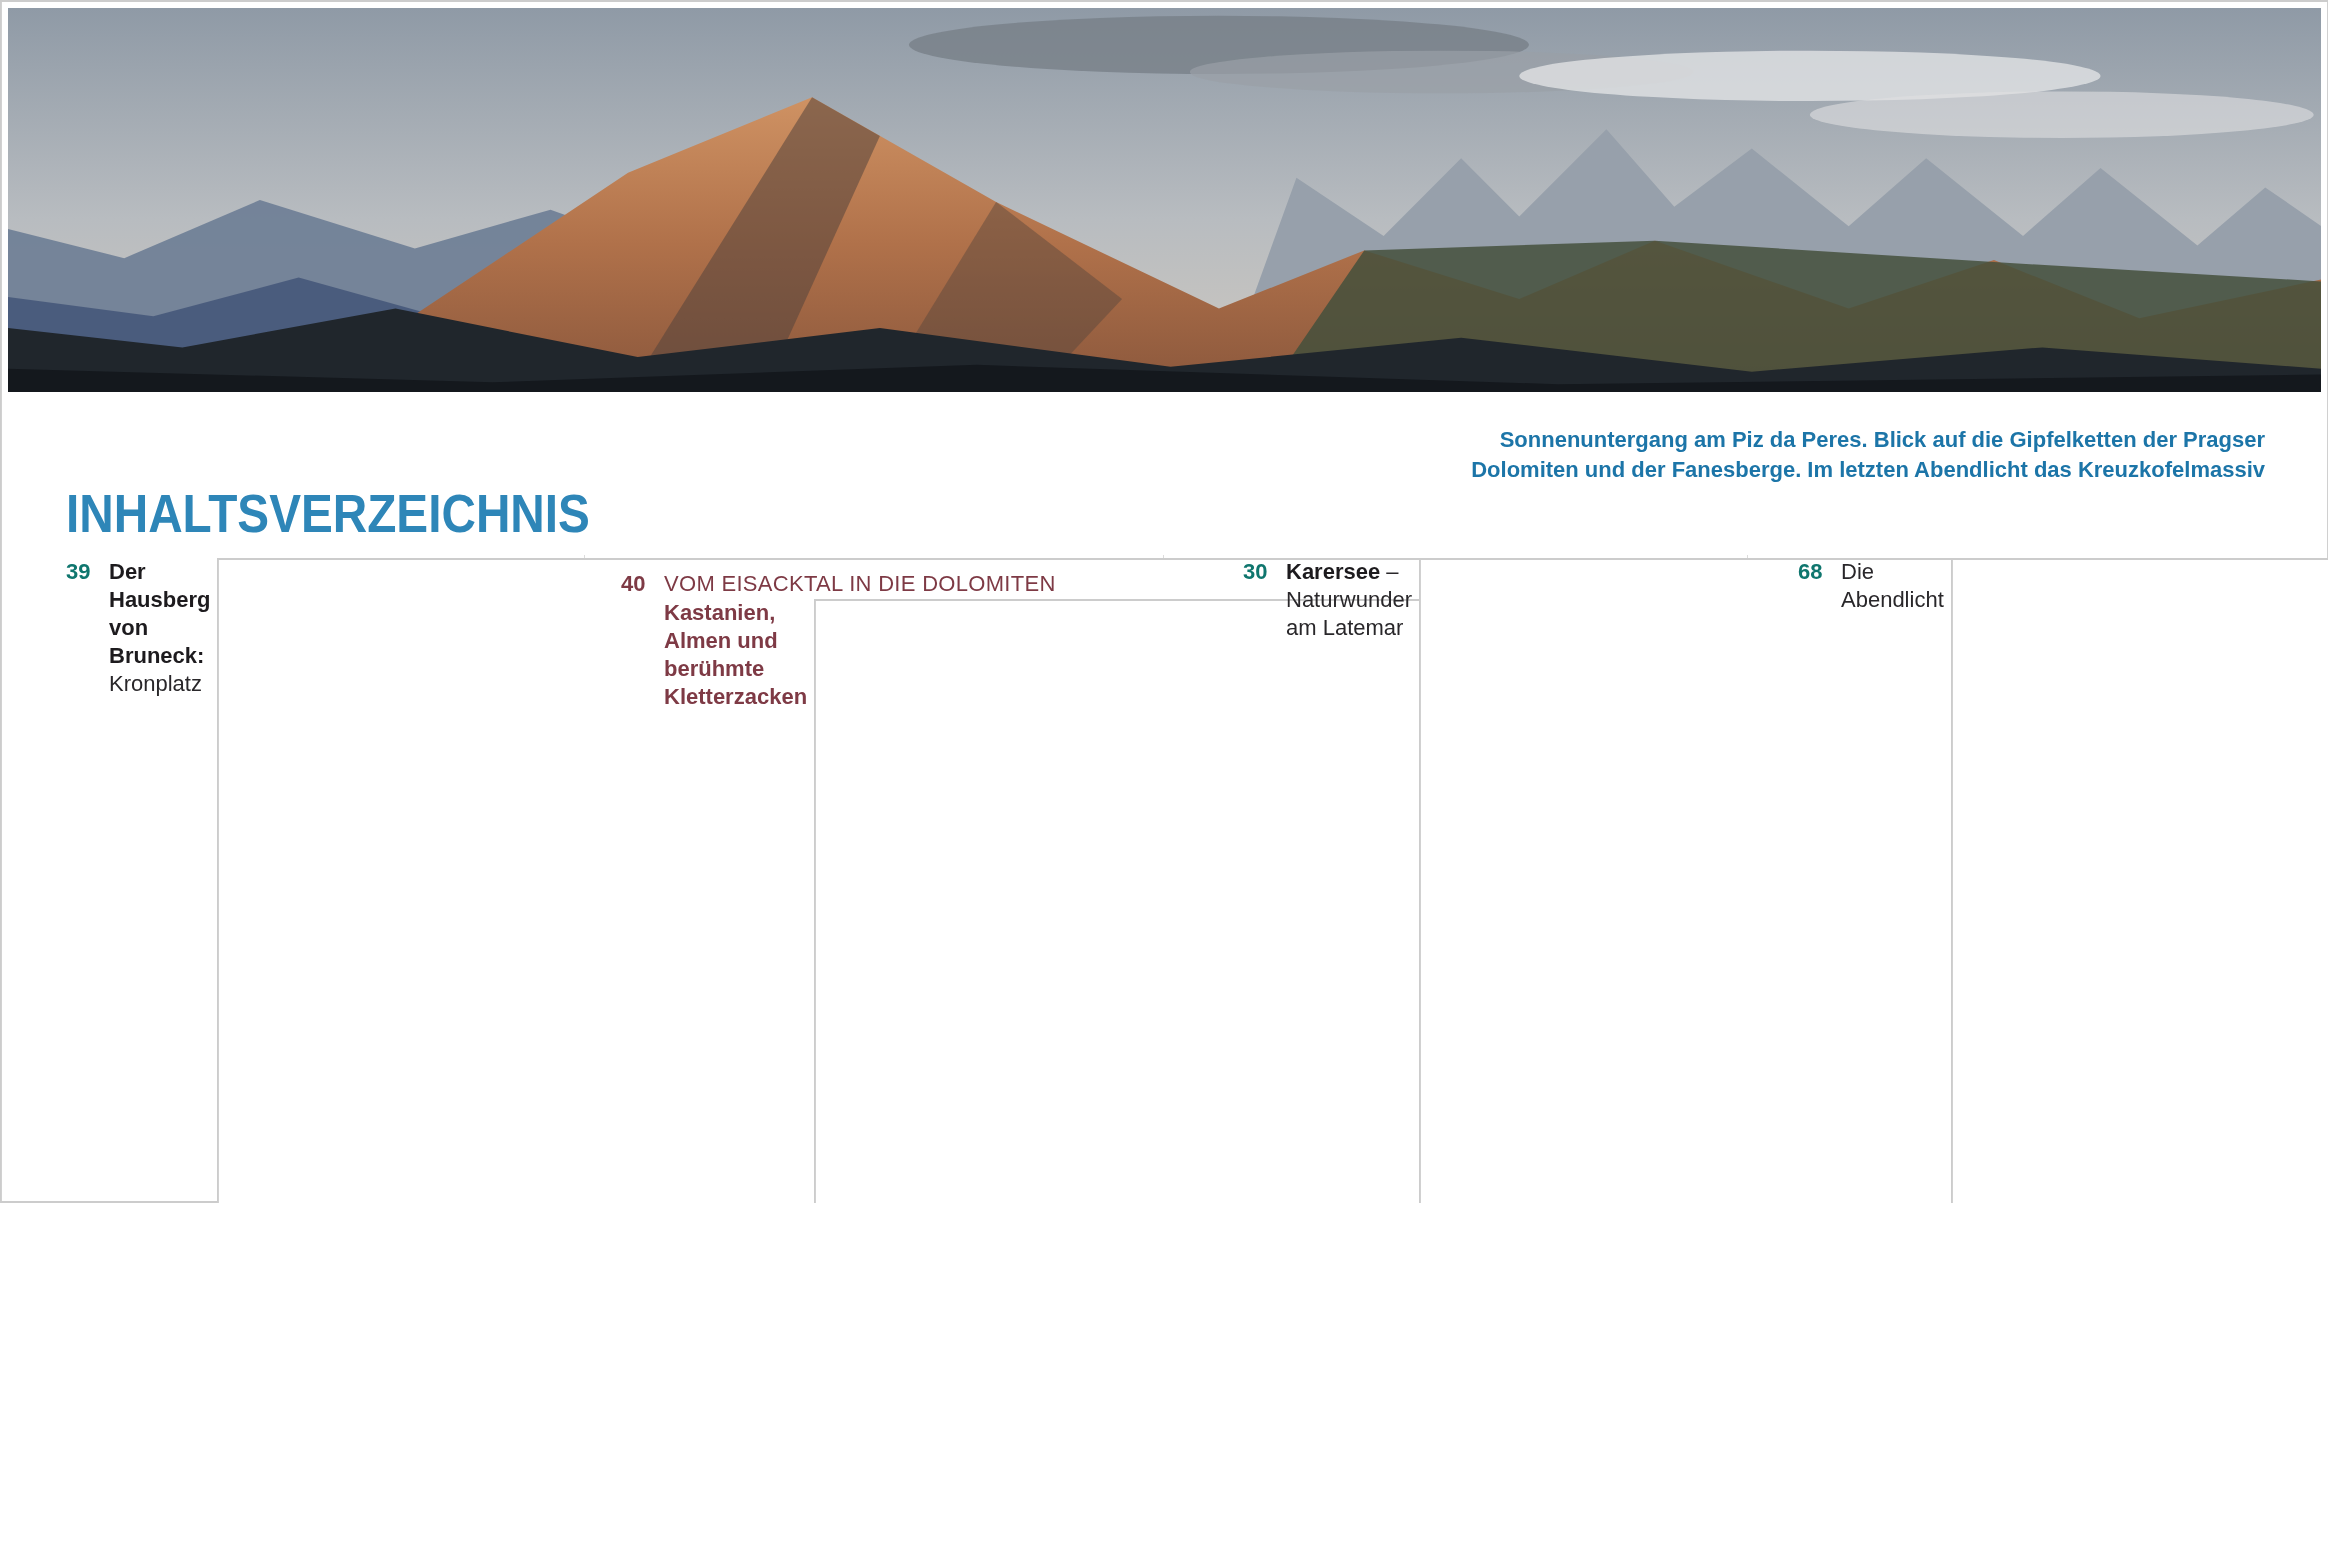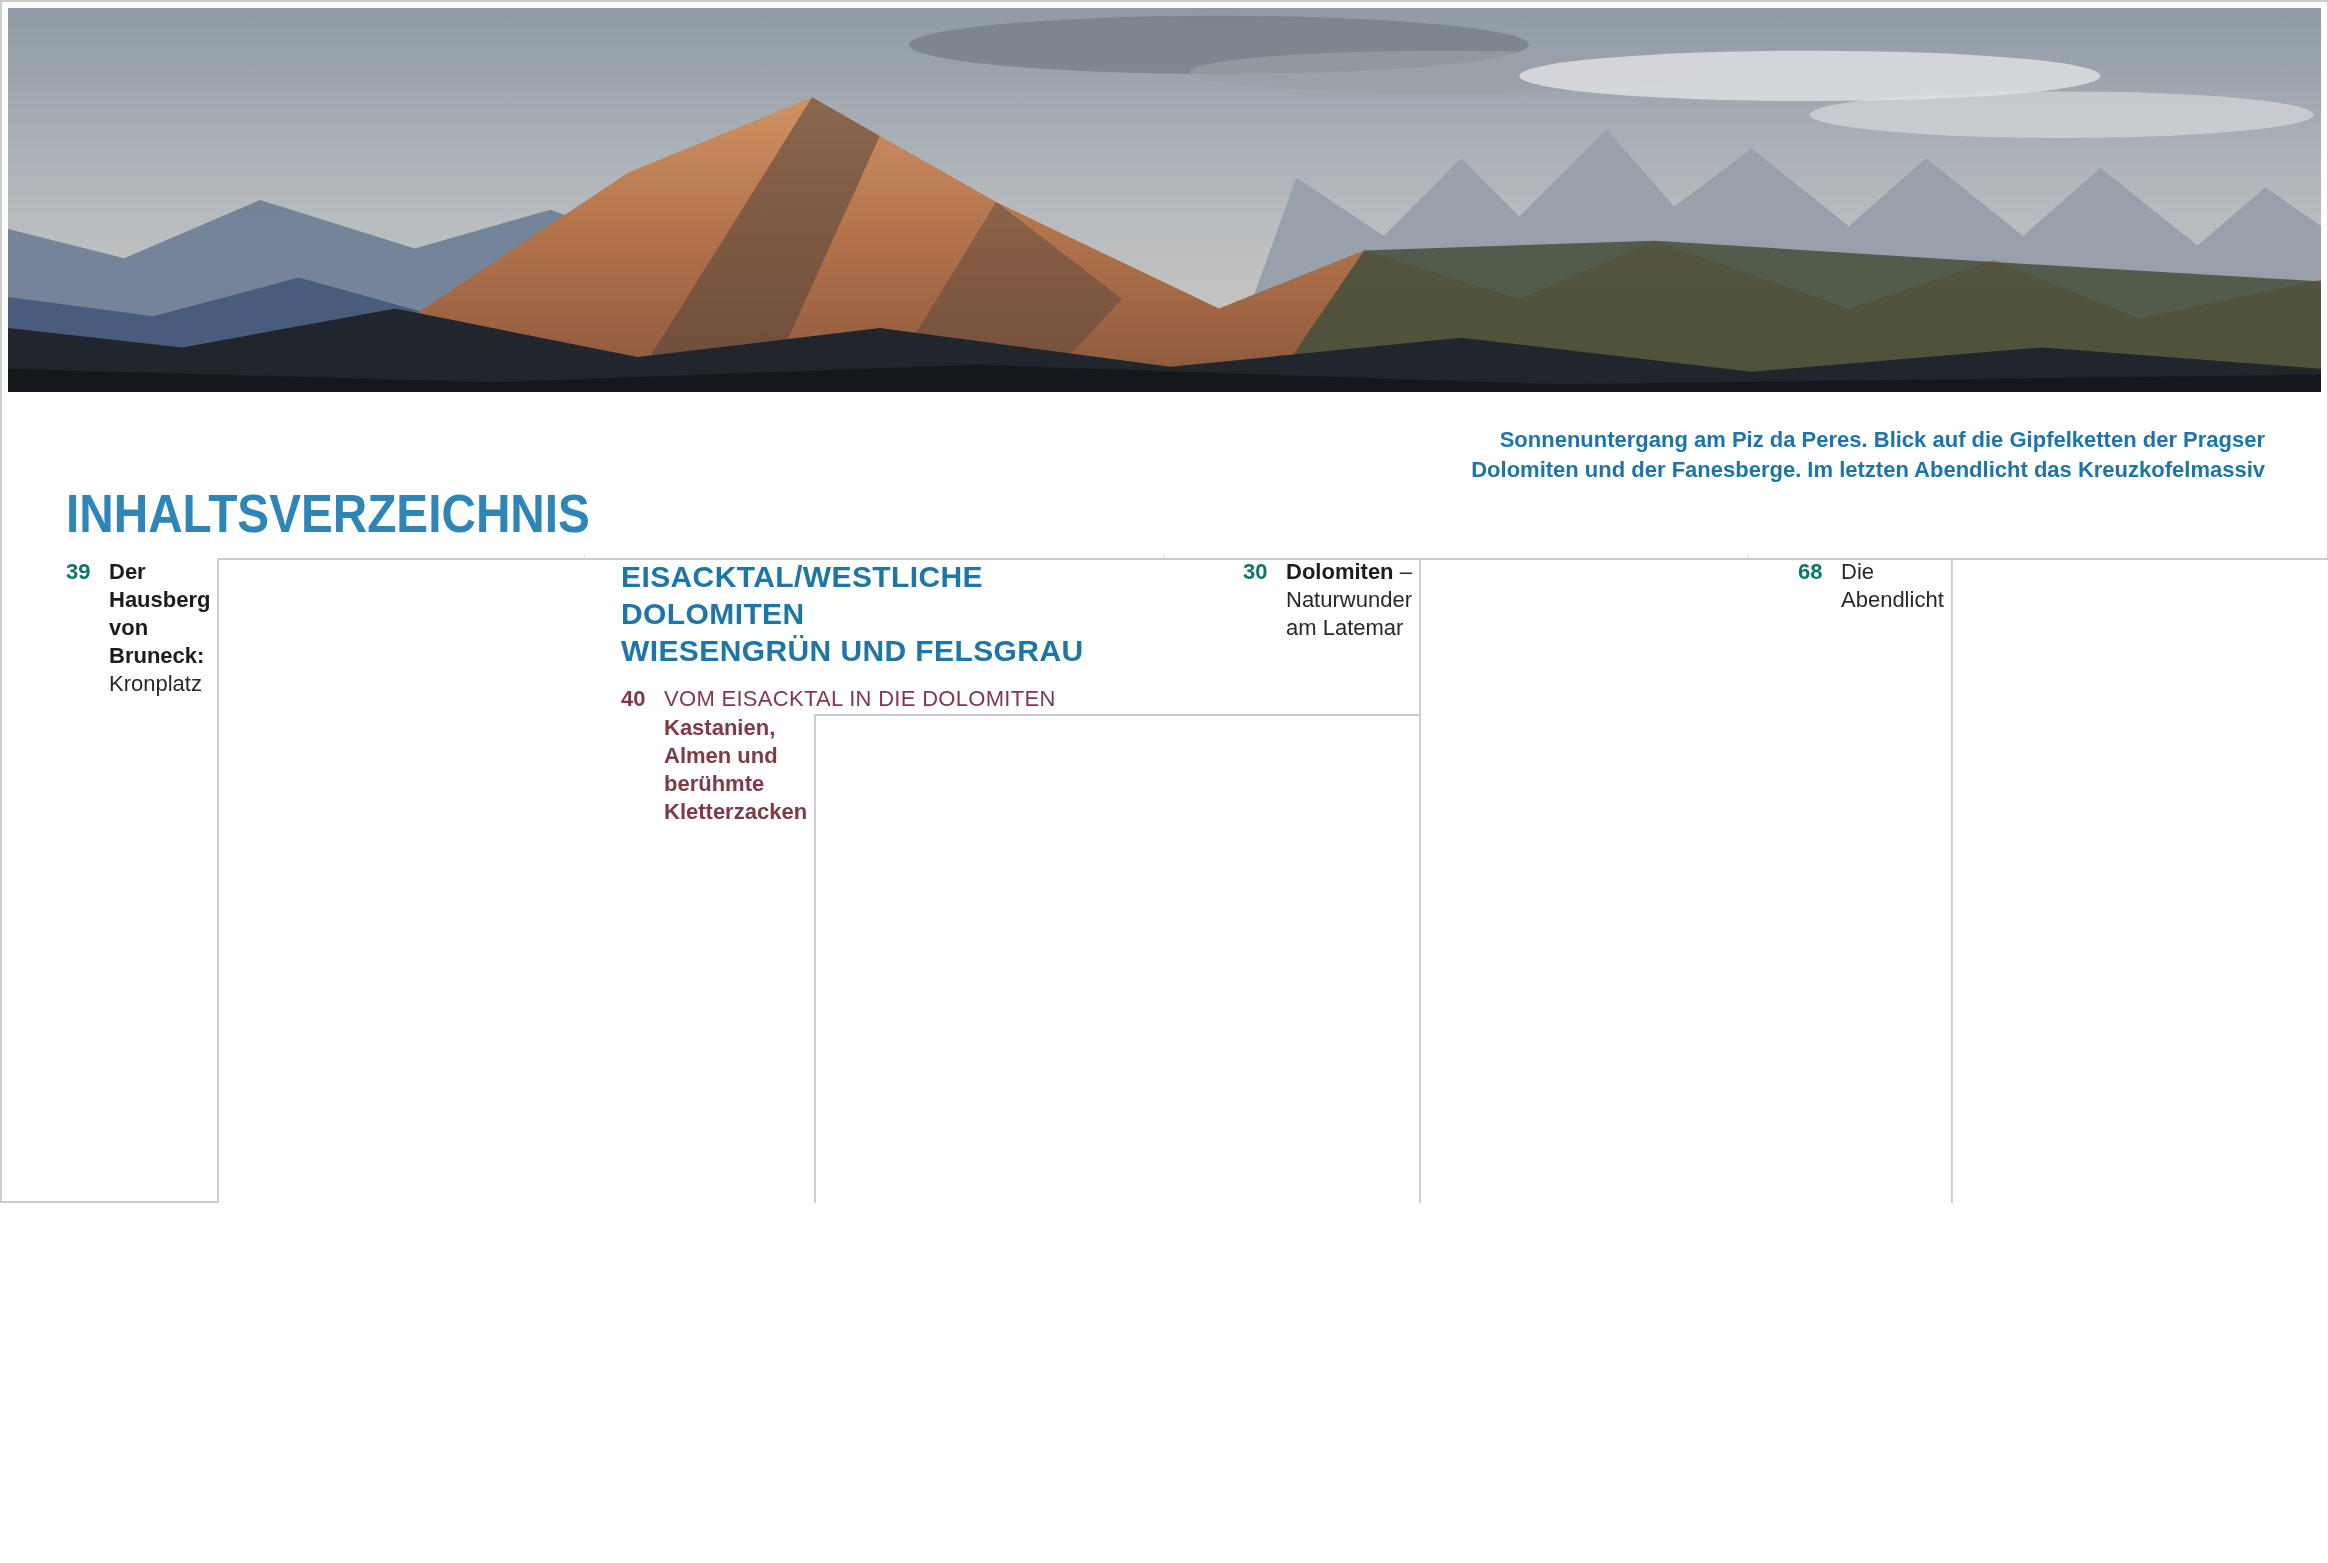--- a/index.html
+++ b/index.html
@@ -218,40 +218,36 @@
   <div class="vdivider vd3"></div>
 
   <div class="col col1">
       <div class="row">
         <span class="num">39</span>
         <span class="label"><b>Der Hausberg von Bruneck:</b> Kronplatz</span>
         <span class="page">136</span>
       </div>
     </div>
   <div class="col col2">
-      <div class="sec-heading">
-        <div>EISACKTAL/WESTLICHE DOLOMITEN</div>
-        <div>WIESENGRÜN UND FELSGRAU</div>
-      </div>
       <div class="feature maroon">
         <div class="row">
           <span class="num">40</span>
           <span class="label"><span class="caps">VOM EISACKTAL IN DIE DOLOMITEN</span></span>
         </div>
         <div class="row">
           <span class="num"></span>
           <span class="label"><span class="sub">Kastanien, Almen und berühmte Kletterzacken</span></span>
           <span class="page">172</span>
         </div>
       </div>
     </div>
   <div class="col col3">
       <div class="row">
         <span class="num">30</span>
-        <span class="label"><b>Dolomiten</b> – Naturwunder am Latemar</span>
+        <span class="label"><b>Karersee</b> – Naturwunder am Latemar</span>
         <span class="page">208</span>
       </div>
     </div>
   <div class="col col4">
       <div class="row">
         <span class="num">68</span>
         <span class="label">Die Abendlicht</span>
         <span class="page">236</span>
       </div>
     </div>

